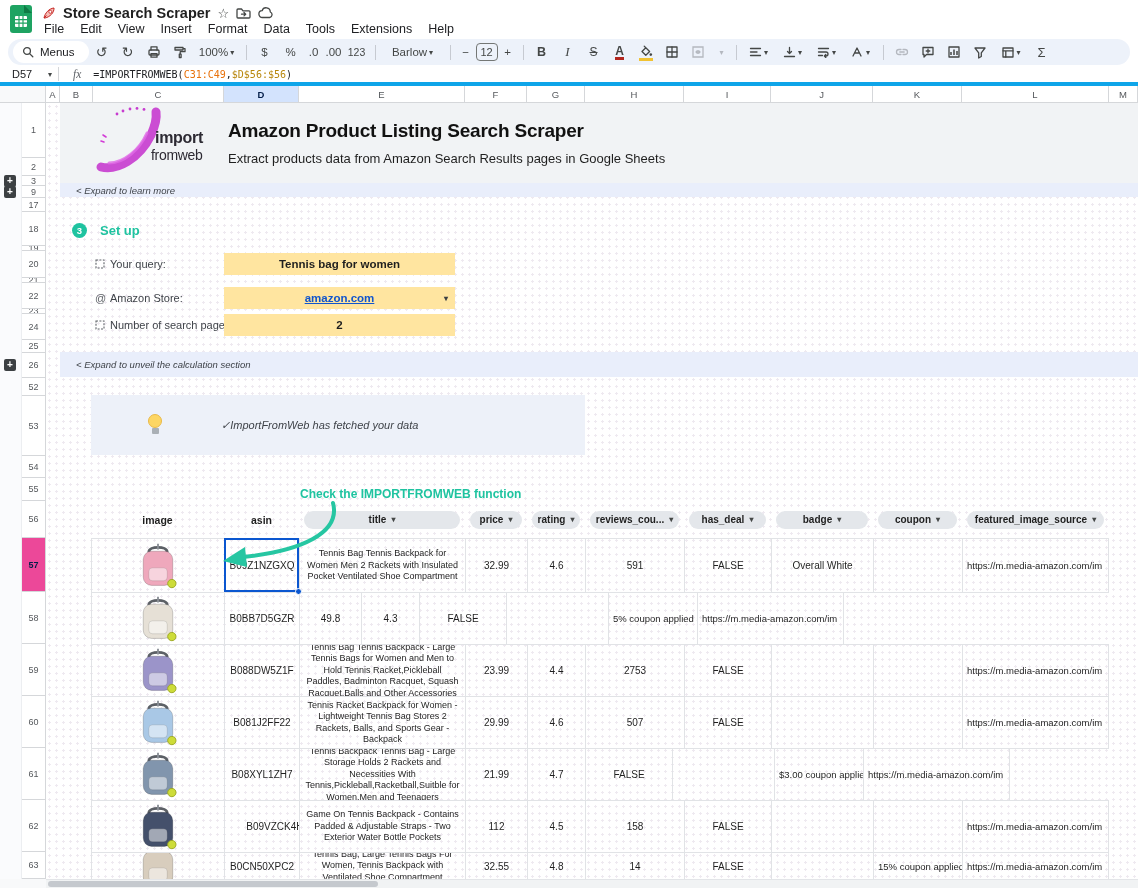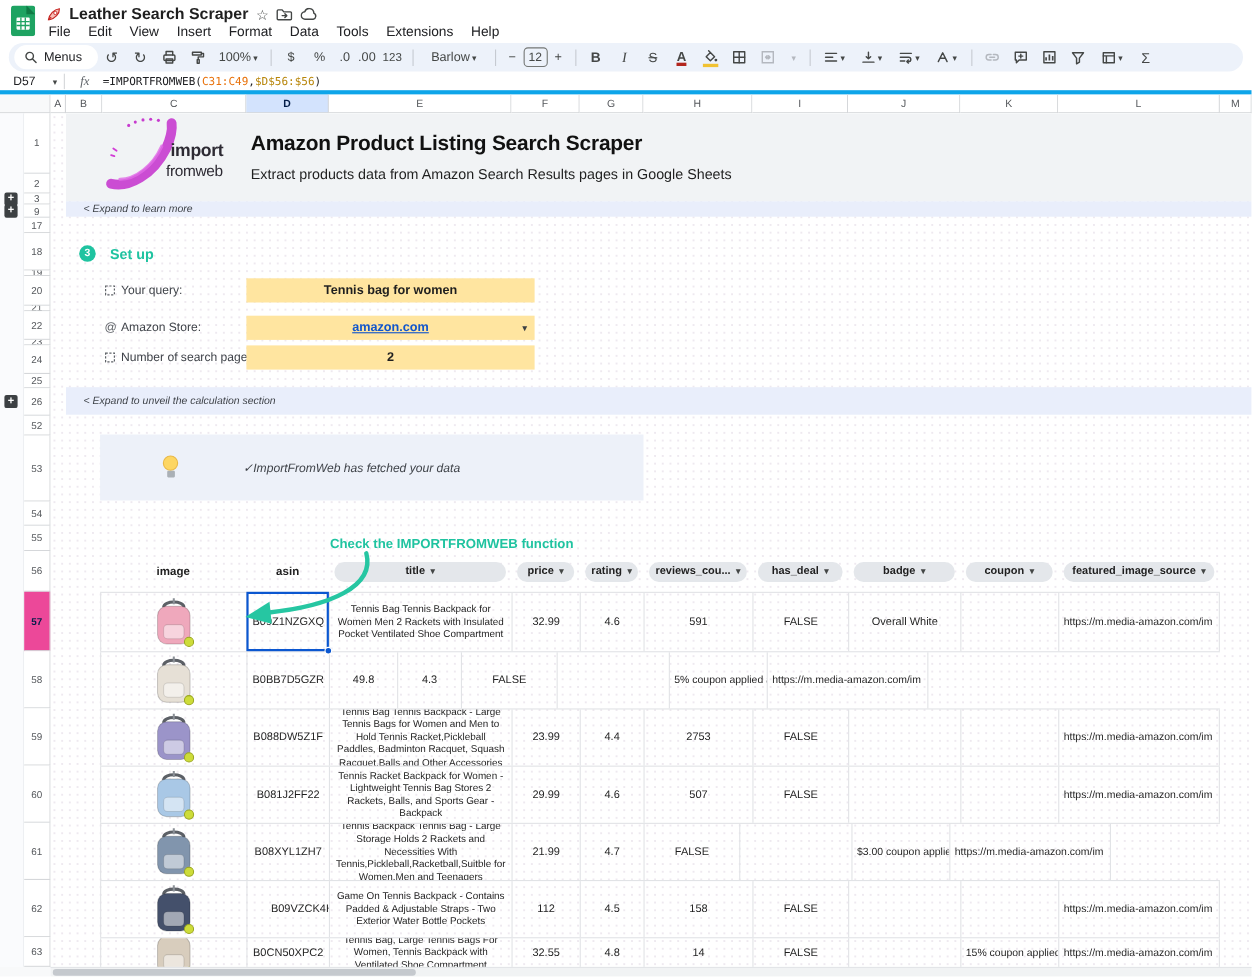--- a/index.html
+++ b/index.html
@@ -77,21 +77,21 @@
   .sheet-title{position:absolute;left:182px;top:17px;font-size:19px;font-weight:700;color:#111;letter-spacing:-.2px}
   .sheet-sub{position:absolute;left:182px;top:48px;font-size:13px;color:#1f1f1f}
 
   .setup-step{position:absolute;left:26px;top:120px;display:flex;align-items:center;gap:13px}
   .stepnum{width:15px;height:15px;border-radius:50%;background:var(--teal,#1fc3a0);color:#fff;
            font-size:9.5px;font-weight:700;display:flex;align-items:center;justify-content:center}
   .stephead{color:var(--teal,#1fc3a0);font-weight:700;font-size:13px}
   .frow{position:absolute;left:49px;width:560px;height:22px;display:flex;align-items:center}
   .ficon{width:10px;height:10px;margin-right:5px;flex:none}
   .flabel{font-size:11px;color:#3f4349}
-  .yellowbox{position:absolute;left:129px;top:0;width:262px;height:22px;background:var(--yellow,#ffe5a0);
+  .yellowbox{position:absolute;left:129px;top:0;width:231px;height:22px;background:var(--yellow,#ffe5a0);
              display:flex;align-items:center;justify-content:center;font-size:11.5px;font-weight:700;color:#1f1f1f}
   .linkval{color:var(--link,#1155cc);text-decoration:underline}
   .ybcaret{position:absolute;right:7px;top:7px;font-size:8px;color:#3c4043}
 
   .notif{position:absolute;left:45px;top:292px;width:494px;height:60px;background:#edf1f9;display:flex;align-items:center}
   .bulb{position:relative;width:16px;height:22px;margin-left:56px}
   .bulb .glass{position:absolute;left:1px;top:0;width:14px;height:14px;border-radius:50%;background:#fdd663;border:1px solid #e9b949}
   .bulb .base{position:absolute;left:4.5px;top:14px;width:7px;height:6px;background:#aab0b6;border-radius:1px}
   .notif .ntxt{font-style:italic;font-size:11px;color:#3f4349;margin-left:58px}
 
@@ -135,21 +135,21 @@
       <path d="M14 0 L22 8 L14 8 Z" fill="#0f7a45"></path>
       <rect x="5" y="11" width="12" height="11" fill="#fff" rx="1"></rect>
       <path d="M5 14.6 h12 M5 18.2 h12 M9 11 v11 M13 11 v11" stroke="#1ea362" stroke-width="1.2"></path>
     </svg>
     <div class="doc-line">
       <svg width="14" height="14" viewBox="0 0 14 14">
         <path d="M2 12 C3 7 7 2.5 12 2 C12.3 6.5 8 11 3 12 Z" fill="#f6bdb6" stroke="#c5221f" stroke-width="1"></path>
         <circle cx="8.3" cy="5.8" r="1.5" fill="#fff" stroke="#c5221f" stroke-width="0.8"></circle>
         <path d="M2 12 L4.5 9.5" stroke="#c5221f" stroke-width="1"></path>
       </svg>
-      <span class="doc-title">Leather Search Scraper</span>
+      <span class="doc-title">Store Search Scraper</span>
       <span class="tb-glyph">☆</span>
       <svg width="15" height="13" viewBox="0 0 15 13">
         <path class="st" d="M1 3 a1 1 0 0 1 1-1 h3.5 l1.5 1.8 H13 a1 1 0 0 1 1 1 V10 a1 1 0 0 1 -1 1 H2 a1 1 0 0 1 -1-1 Z"></path>
         <path class="st" d="M5.5 7.2 h4 M8 5.5 l1.7 1.7 L8 8.9"></path>
       </svg>
       <svg width="16" height="12" viewBox="0 0 16 12">
         <path class="st" d="M4.5 10.5 a3.4 3.4 0 0 1 -.4-6.8 A4.2 4.2 0 0 1 12.3 5 a2.9 2.9 0 0 1 -.6 5.5 Z"></path>
       </svg>
     </div>
     <nav class="menubar">

